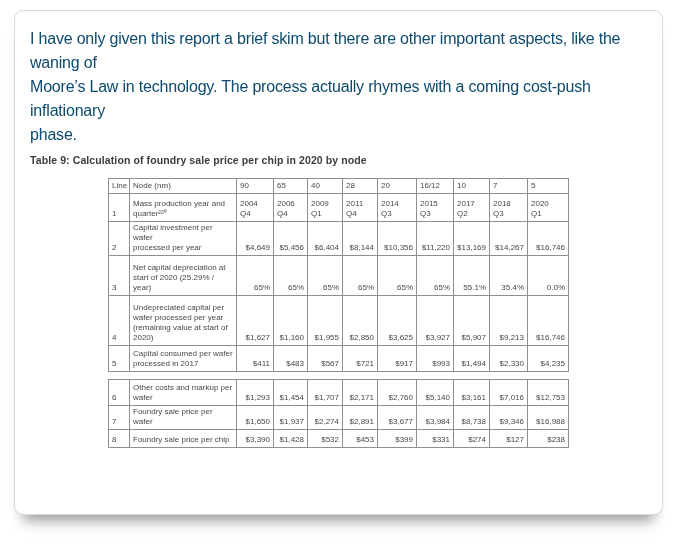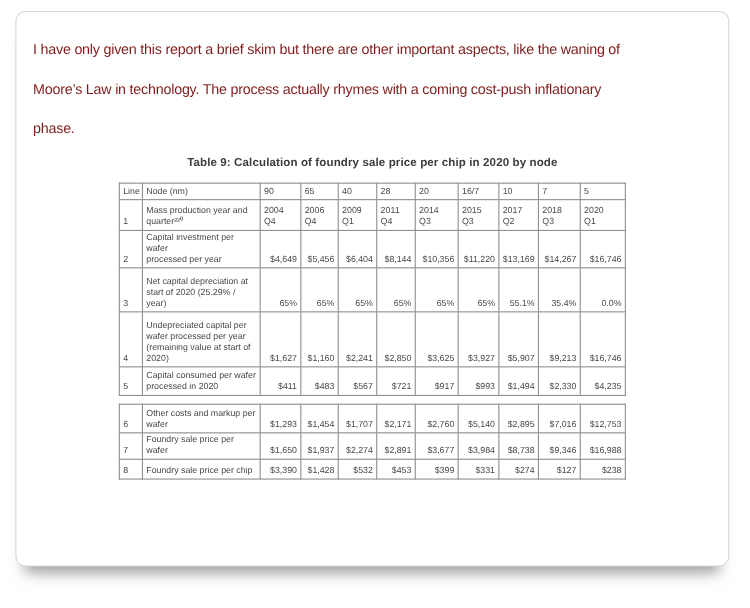--- a/index.html
+++ b/index.html
@@ -19,32 +19,31 @@
     height: 505px;
     box-sizing: border-box;
     background: #ffffff;
     border: 1px solid #d8d8d8;
     border-radius: 9px;
     box-shadow: 0 15px 12px -9px rgba(80,80,80,0.55);
     padding: 16px 15px 0 15px;
   }
   .para {
     margin: 0;
-    font-size: 13px;
-    line-height: 36px;
+    font-size: 16px;
+    line-height: 24px;
     letter-spacing: -0.2px;
-    color: #7f1d1d;
+    color: #0c4a6e;
     white-space: pre-line;
   }
   .para + .para {
     margin-top: 16px;
   }
   .table-caption {
     margin: 7px 0 12px 0;
-    text-align: center;
     font-size: 10.5px;
     font-weight: bold;
     color: #3c3c3c;
     letter-spacing: 0.1px;
   }
   table.ftable {
     table-layout: fixed;
     width: 460px;
     margin: 0 auto;
     border-collapse: collapse;
@@ -102,21 +101,21 @@
     </colgroup>
     <tbody>
         <tr class="rh15">
       <th>Line</th>
       <th>Node (nm)</th>
       <th>90</th>
       <th>65</th>
       <th>40</th>
       <th>28</th>
       <th>20</th>
-      <th>16/7</th>
+      <th>16/12</th>
       <th>10</th>
       <th>7</th>
       <th>5</th>
     </tr>
     <tr class="rh28">
       <td class="line">1</td>
       <td class="label">Mass production year and
 quarter²²⁰</td>
       <td class="yr">2004
 Q4</td>
@@ -167,32 +166,32 @@
       <td class="num">0.0%</td>
     </tr>
     <tr class="rh50">
       <td class="line">4</td>
       <td class="label">Undepreciated capital per
 wafer processed per year
 (remaining value at start of
 2020)</td>
       <td class="num">$1,627</td>
       <td class="num">$1,160</td>
-      <td class="num">$2,241</td>
+      <td class="num">$1,955</td>
       <td class="num">$2,850</td>
       <td class="num">$3,625</td>
       <td class="num">$3,927</td>
       <td class="num">$5,907</td>
       <td class="num">$9,213</td>
       <td class="num">$16,746</td>
     </tr>
     <tr class="rh26">
       <td class="line">5</td>
       <td class="label">Capital consumed per wafer
-processed in 2020</td>
+processed in 2017</td>
       <td class="num">$411</td>
       <td class="num">$483</td>
       <td class="num">$567</td>
       <td class="num">$721</td>
       <td class="num">$917</td>
       <td class="num">$993</td>
       <td class="num">$1,494</td>
       <td class="num">$2,330</td>
       <td class="num">$4,235</td>
     </tr>
@@ -217,21 +216,21 @@
         <tr class="rh26">
       <td class="line">6</td>
       <td class="label">Other costs and markup per
 wafer</td>
       <td class="num">$1,293</td>
       <td class="num">$1,454</td>
       <td class="num">$1,707</td>
       <td class="num">$2,171</td>
       <td class="num">$2,760</td>
       <td class="num">$5,140</td>
-      <td class="num">$2,895</td>
+      <td class="num">$3,161</td>
       <td class="num">$7,016</td>
       <td class="num">$12,753</td>
     </tr>
     <tr class="rh19">
       <td class="line">7</td>
       <td class="label">Foundry sale price per wafer</td>
       <td class="num">$1,650</td>
       <td class="num">$1,937</td>
       <td class="num">$2,274</td>
       <td class="num">$2,891</td>

